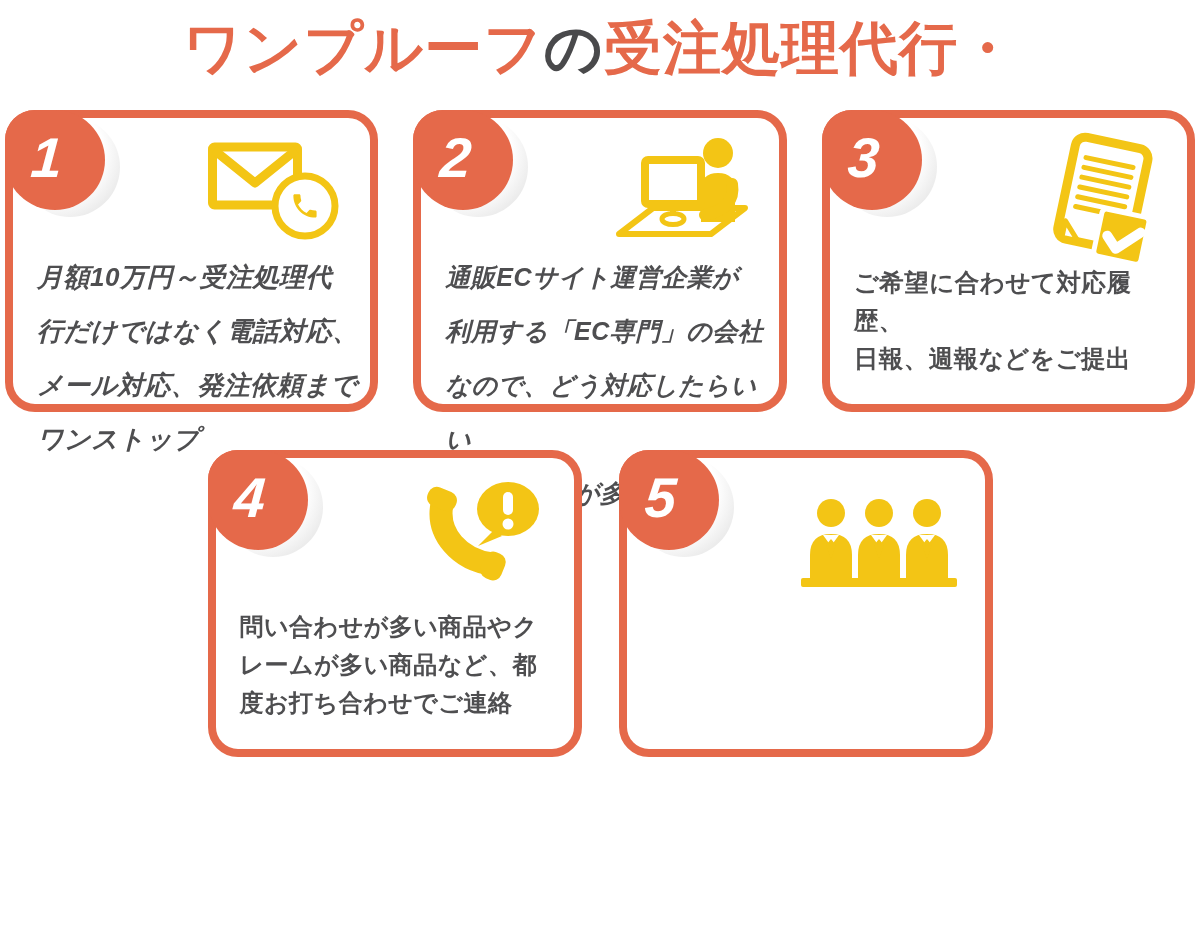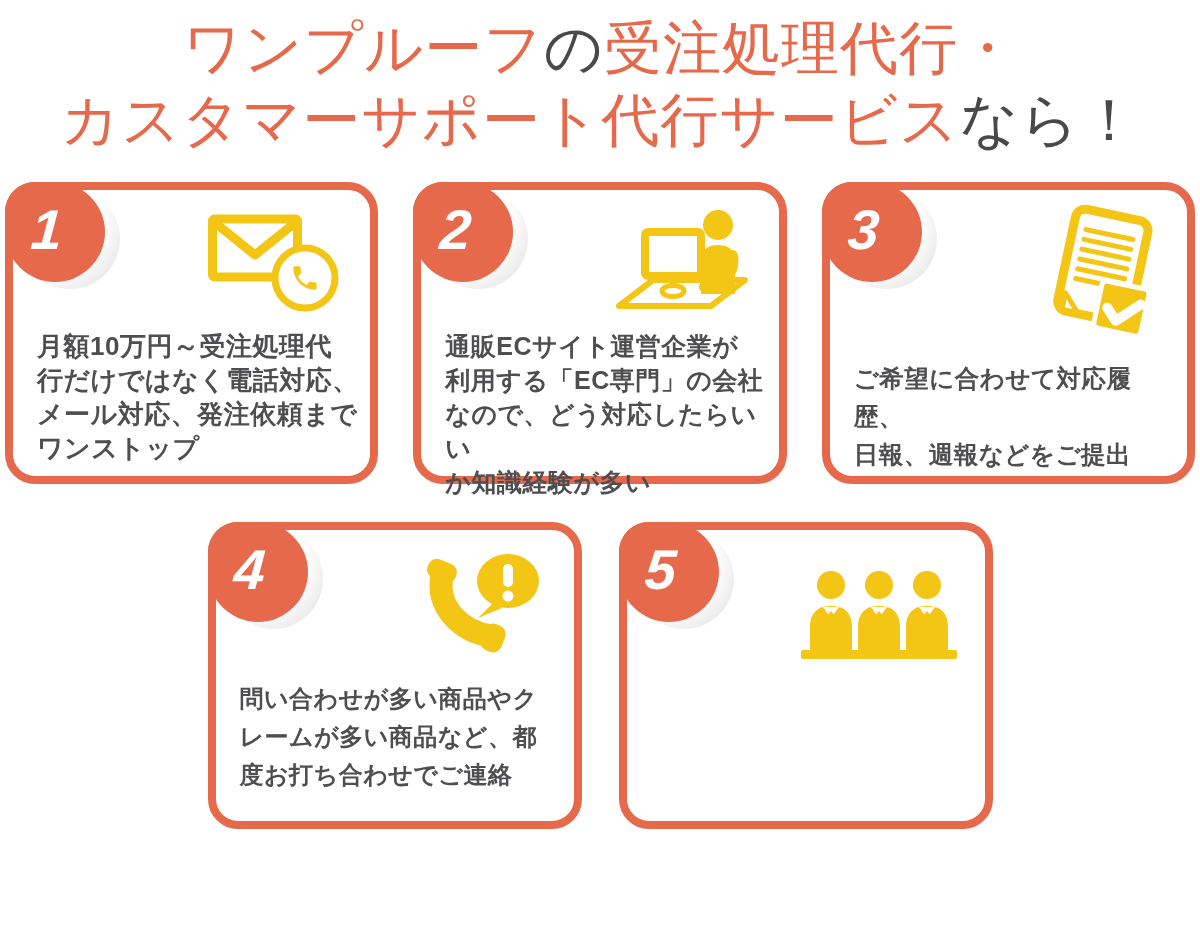--- a/index.html
+++ b/index.html
@@ -10,21 +10,21 @@
     --shadow_gray:#DDDDDD;
   }
   html,body{margin:0;padding:0;background:#fff;}
   body{
     width:1200px;height:944px;overflow:hidden;position:relative;
     font-family:"Liberation Sans","DejaVu Sans",sans-serif;
   }
   
   .title{
     margin:0;padding-top:12px;text-align:center;
-    font-size:58px;line-height:72px;font-weight:400;letter-spacing:1px;
+    font-size:58px;line-height:72px;font-weight:700;letter-spacing:1px;
   }
   .title .line{display:block;white-space:nowrap;}
   .c-orange{color:var(--accent_orange,#E5694A);}
   .c-gray{color:var(--title_gray,#49494B);}
   
   .row{display:flex;}
   .row-1{margin-top:26px;padding:0 5px;gap:35px;}
   .row-2{margin-top:38px;justify-content:center;gap:37px;}
   
   .card{
@@ -55,35 +55,34 @@
   .c2 .icon-area{top:18px;right:28px;}
   .c3 .icon-area{top:14px;right:26px;}
   .c4 .icon-area{top:22px;right:32px;}
   .c5 .icon-area{top:40px;right:28px;}
   
   .card-text{
     margin:0;position:absolute;left:24px;right:8px;
     color:var(--text_dark,#4E4E50);
     font-weight:700;white-space:pre-line;letter-spacing:0.5px;
   }
-  .c1 .card-text,.c2 .card-text{top:139px;font-size:26px;line-height:34px;}
+  .c1 .card-text,.c2 .card-text{top:132px;font-size:26px;line-height:54px;font-style:italic;}
   .c2 .card-text{font-size:25px;}
-  .c3 .card-text{top:170px;font-size:24.5px;line-height:38px;}
+  .c3 .card-text{top:146px;font-size:24.5px;line-height:38px;}
   .c4 .card-text{top:150px;font-size:24px;line-height:38px;}
   .c5 .card-text{top:138px;font-size:26px;line-height:38px;}
   
   .stk{stroke:var(--icon_yellow,#F3C515);}
   .fil{fill:var(--icon_yellow,#F3C515);}
 </style>
 </head>
 <body>
 
 <h1 class="title">
   <span class="line"><span class="c-orange">ワンプルーフ</span><span class="c-gray">の</span><span class="c-orange">受注処理代行・</span></span>
-  <span class="line"><span class="c-orange">カスタマーサポート代行サービス</span><span class="c-gray">なら！</span></span>
 </h1>
 
 <div class="row row-1">
 
   <section class="card c1">
     <div class="badge">
       <span class="badge-shadow"></span>
       <span class="badge-circle">
           <span class="badge-num">1</span>
         </span>

